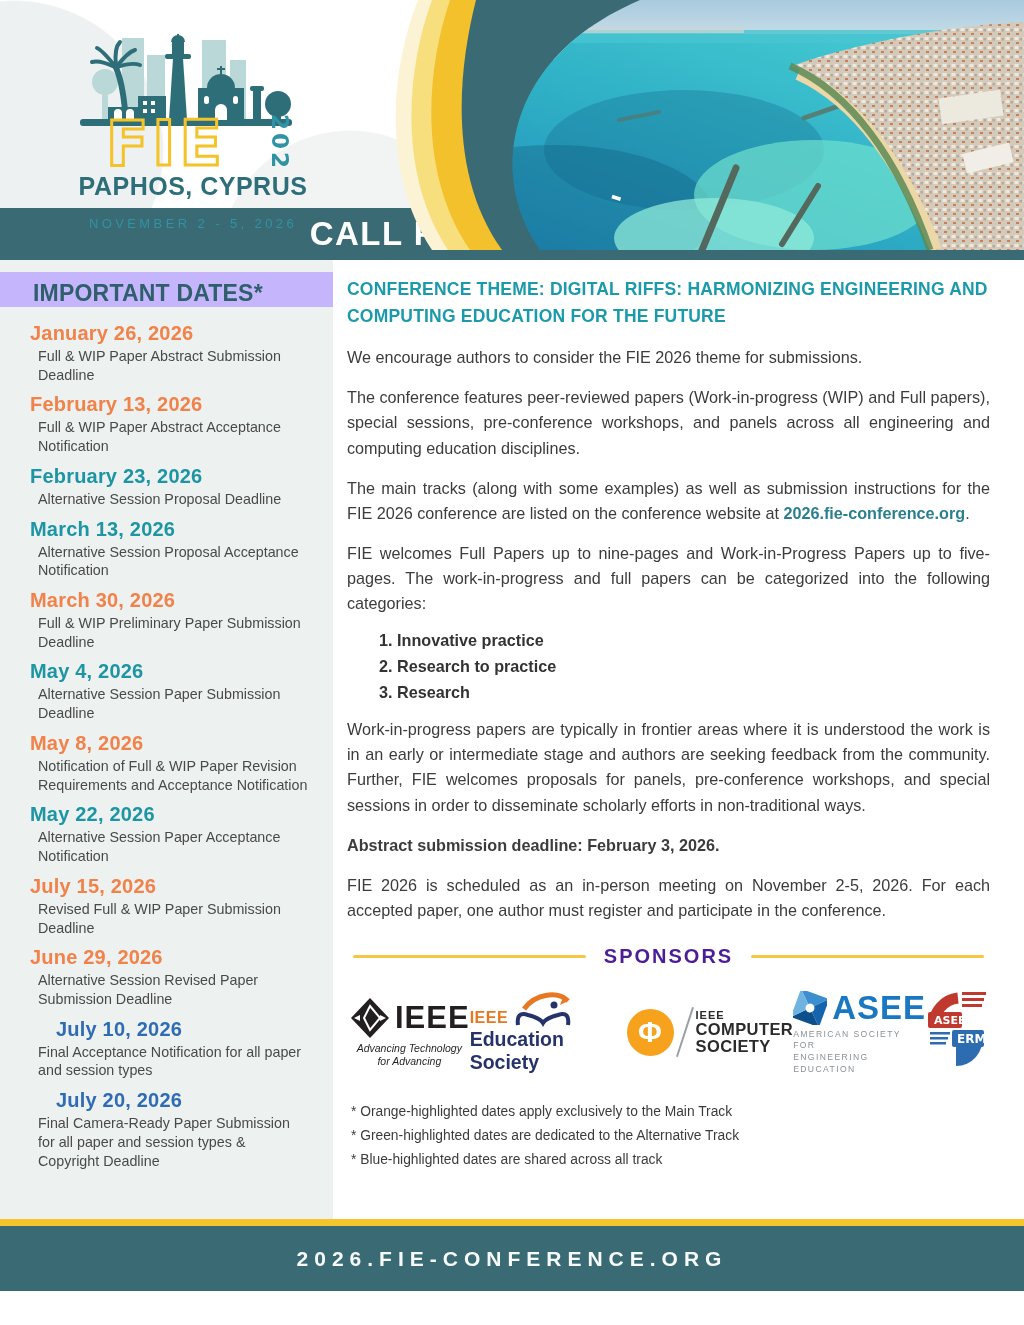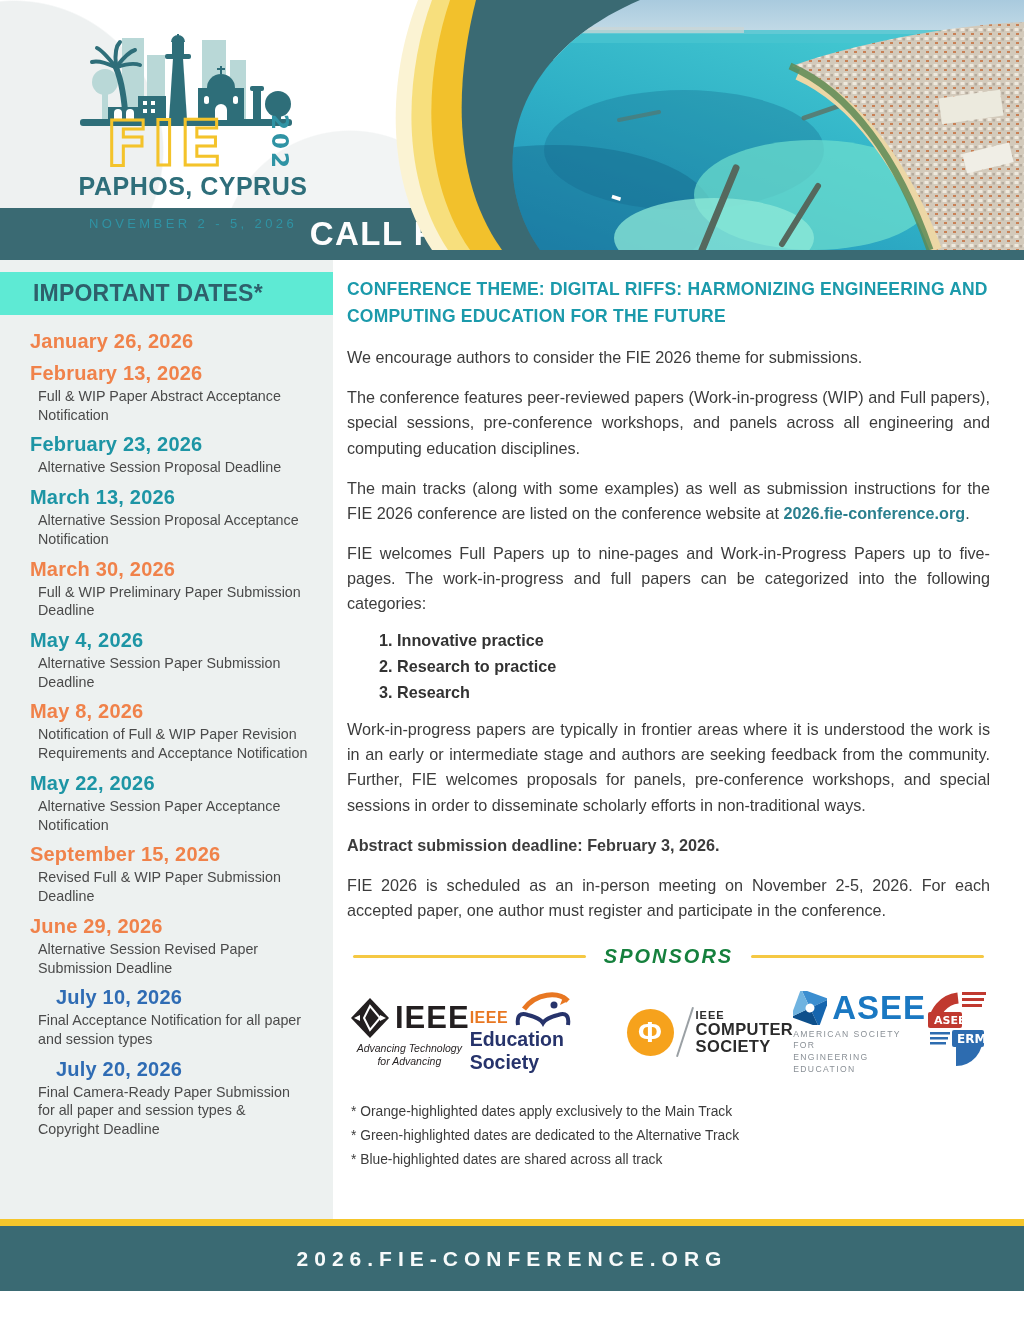--- a/index.html
+++ b/index.html
@@ -18,40 +18,40 @@
   .logo-dates { color:#2f93a4; font-weight:normal; font-size:13px; letter-spacing:3.4px; margin-top:15px; }
   .photo-wrap { position:absolute; right:0; top:0; width:640px; height:250px; }
 
   
   .banner { height:52px; background:#3a6a73; display:flex; align-items:center; justify-content:center;
     color:#fdfdfd; font-weight:bold; font-size:33px; letter-spacing:1.5px; }
 
   
   .content-row { display:flex; height:959px; overflow:hidden; }
   .sidebar { width:333px; background:#edf1f0; flex:none; overflow:hidden; }
-  .dates-title { background:#5eead4; color:#2e5f6b; font-size:23px; font-weight:bold;
-    padding:8px 10px 8px 33px; margin-top:12px; letter-spacing:.2px; }
+  .dates-title { background:#c4b5fd; color:#2e5f6b; font-size:23px; font-weight:bold;
+    padding:8px 10px 0 33px; margin-top:12px; letter-spacing:.2px; }
   .date-list { padding:15px 24px 0 30px; }
   .date-entry { margin-bottom:9px; }
   .date-heading { font-size:20px; font-weight:bold; margin-bottom:2px; letter-spacing:.2px; }
   .track-orange { color:#f0824a; } .track-green { color:#1d95a5; } .track-blue { color:#2f6cb4;margin-left:26px; }
   .date-desc { font-size:14.3px; color:#4a4a4a; line-height:1.31; padding-left:8px; }
 
   .main { flex:1; padding:16px 34px 0 14px; overflow:hidden; }
   .theme { color:#1b9aab; font-weight:bold; font-size:17.5px; line-height:1.55; letter-spacing:.2px; }
   .main p { font-size:16.2px; color:#3c3c3c; line-height:1.55; text-align:justify; margin:15px 0; }
   .link { color:#2a7f8e; font-weight:bold; text-decoration:none; cursor:pointer; }
   .cats { margin:14px 0 14px 28px; padding-left:22px; }
   .cats li { font-size:16.2px; color:#333; font-weight:bold; margin:7px 0; }
   .bold-line { font-weight:bold; }
 
   
   .sponsors-head { display:flex; align-items:center; gap:18px; margin:22px 6px 6px; }
   .sp-line { flex:1; height:3px; background:#f5c843; border-radius:2px; }
-  .sp-title { color:#15803d; font-weight:bold; font-size:20px; letter-spacing:2px;font-style:italic; }
+  .sp-title { color:#4c1d95; font-weight:bold; font-size:20px; letter-spacing:2px; }
   .logos { display:flex; align-items:center; justify-content:space-between; margin:16px 2px 4px; height:96px; }
   .logo-item { display:flex; align-items:center; }
   .ieee-block { flex-direction:column; }
   .ieee-top { display:flex; align-items:center; gap:4px; }
   .ieee-word { font-size:31px; font-weight:bold; color:#231f20; letter-spacing:1px; }
   .ieee-tag { font-style:italic; font-size:10.5px; color:#231f20; text-align:center; line-height:1.25; margin-top:2px; }
   .edusoc { flex-direction:column; align-items:flex-start; }
   .edusoc-top { display:flex; align-items:flex-end; gap:2px; }
   .edusoc-ieee { color:#e87722; font-weight:bold; font-size:16px; letter-spacing:.5px; }
   .edusoc-name { color:#26336b; font-weight:bold; font-size:19.5px; margin-top:1px; }
@@ -191,20 +191,21 @@
     <span>CALL FOR ABSTRACTS</span>
   </div>
 
   <div class="content-row">
 
     <div class="sidebar">
       <div class="dates-title">IMPORTANT DATES*</div>
       <div class="date-list">
         <div class="date-entry">
           <div class="date-heading track-orange">January 26, 2026</div>
+          <div class="date-desc">Full &amp; WIP Paper Abstract Submission Deadline</div>
         </div>
         <div class="date-entry">
           <div class="date-heading track-orange">February 13, 2026</div>
           <div class="date-desc">Full &amp; WIP Paper Abstract Acceptance Notification</div>
         </div>
         <div class="date-entry">
           <div class="date-heading track-green">February 23, 2026</div>
           <div class="date-desc">Alternative Session Proposal Deadline</div>
         </div>
         <div class="date-entry">
@@ -221,21 +222,21 @@
         </div>
         <div class="date-entry">
           <div class="date-heading track-orange">May 8, 2026</div>
           <div class="date-desc">Notification of Full &amp; WIP Paper Revision Requirements and Acceptance Notification</div>
         </div>
         <div class="date-entry">
           <div class="date-heading track-green">May 22, 2026</div>
           <div class="date-desc">Alternative Session Paper Acceptance Notification</div>
         </div>
         <div class="date-entry">
-          <div class="date-heading track-orange">September 15, 2026</div>
+          <div class="date-heading track-orange">July 15, 2026</div>
           <div class="date-desc">Revised Full &amp; WIP Paper Submission Deadline</div>
         </div>
         <div class="date-entry">
           <div class="date-heading track-orange">June 29, 2026</div>
           <div class="date-desc">Alternative Session Revised Paper Submission Deadline</div>
         </div>
         <div class="date-entry">
           <div class="date-heading track-blue">July 10, 2026</div>
           <div class="date-desc">Final Acceptance Notification for all paper and session types</div>
         </div>

